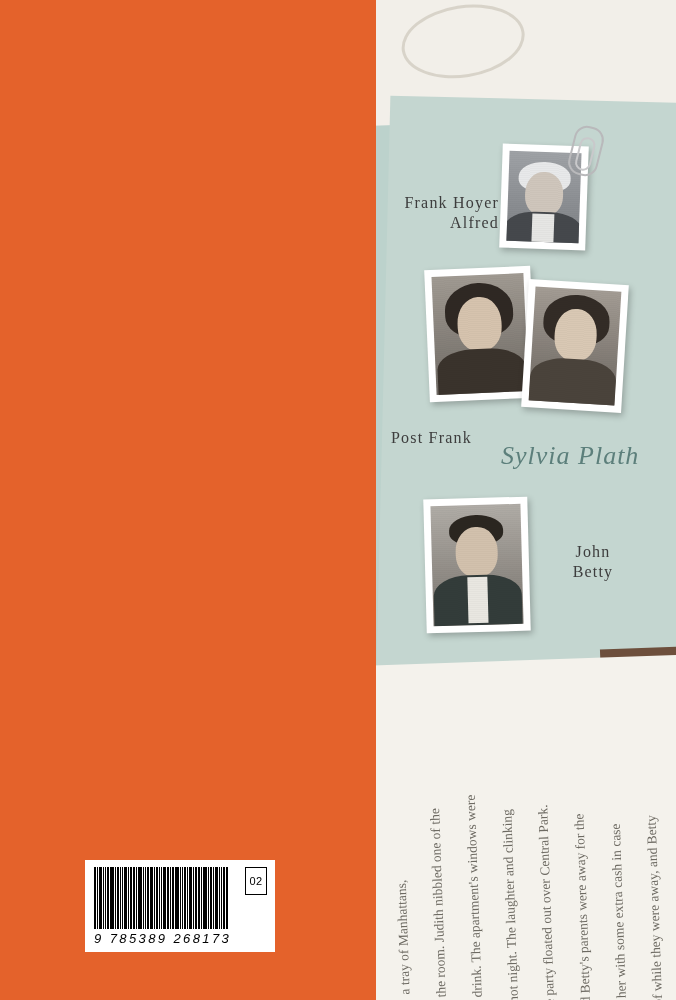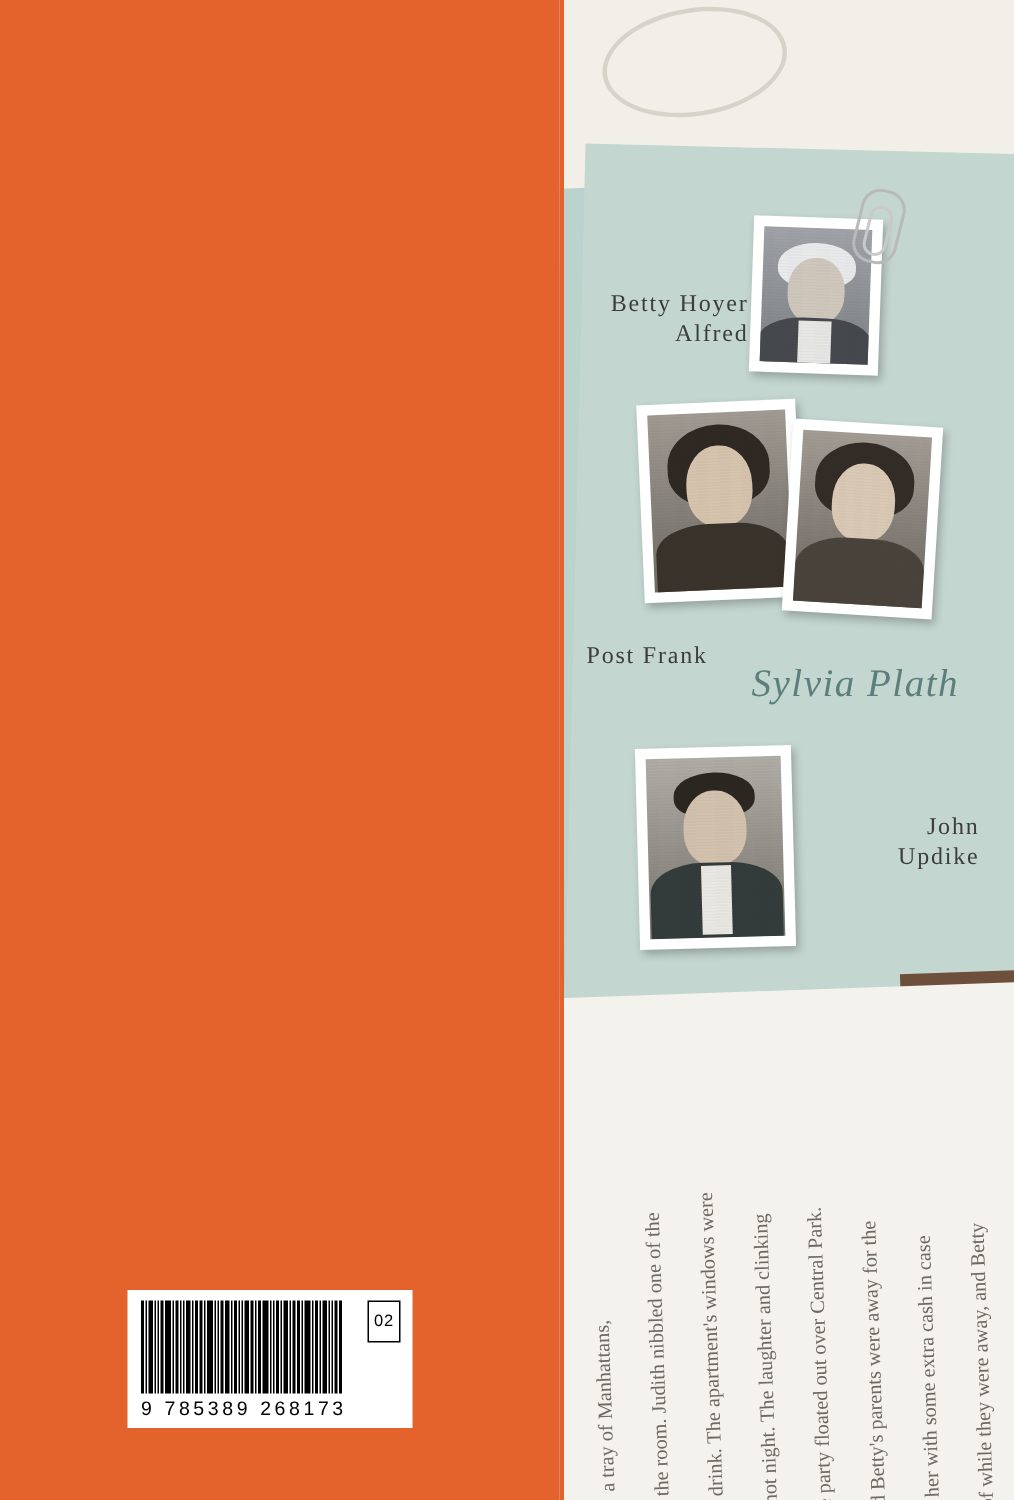--- a/index.html
+++ b/index.html
@@ -104,20 +104,21 @@
   }
   .barcode-number {
     position: absolute;
     left: 9px;
     bottom: 6px;
     width: 172px;
     font-family: "Liberation Sans", sans-serif;
     font-size: 13px;
     letter-spacing: 2.4px;
     color: #000;
+    font-style: italic;
   }
 
   
   .right-area {
     position: absolute;
     left: 373px;
     top: 0;
     width: 303px;
     height: 1000px;
     overflow: hidden;
@@ -310,21 +311,21 @@
     top: 498px;
     width: 104px;
     height: 134px;
     transform: rotate(-1.5deg);
   }
   .p-hersey .img { background: #8b8b86; }
   .lbl-hersey {
     left: 160px;
     top: 542px;
     width: 120px;
-    text-align: right;
+    text-align: center;
   }
 
   
   .face {
     position: absolute;
     left: 50%;
     border-radius: 48% 48% 44% 44%;
     background: #d8c6b4;
     transform: translateX(-50%);
   }
@@ -385,21 +386,21 @@
       <div class="img" style="background:linear-gradient(#9fa2a6,#7c7f83);">
         <span class="hair" style="top:10px; width:52px; height:30px; background:#e8e9ea;"></span>
         <span class="face" style="top:20px; width:38px; height:44px; background:#cfc6bc;"></span>
         <span class="body" style="top:60px; width:76px; height:40px; background:#45484c;"></span>
         <span class="body" style="top:62px; width:22px; height:38px; background:#e6e6e4; border-radius:0;"></span>
         <span class="grain"></span>
       </div>
     </div>
     <div class="clip"></div>
     <div class="photo-label lbl-updike">
-      <span>Betty Hoyer</span><br>
+      <span>Frank Hoyer</span><br>
       <span>Alfred</span>
     </div>
 
     <div class="photo p-anne">
       <div class="img" style="background:linear-gradient(#a09a92,#6f6a64);">
         <span class="hair" style="top:8px; width:68px; height:54px; background:#2f2823;"></span>
         <span class="face" style="top:22px; width:44px; height:54px; background:#d6c3ae;"></span>
         <span class="body" style="top:74px; width:88px; height:48px; background:#3a332c;"></span>
         <span class="grain"></span>
       </div>
@@ -420,21 +421,21 @@
       <div class="img" style="background:linear-gradient(#b0aca6,#79746e);">
         <span class="hair" style="top:10px; width:54px; height:30px; background:#2b2620;"></span>
         <span class="face" style="top:22px; width:42px; height:50px; background:#d2c1ad;"></span>
         <span class="body" style="top:70px; width:88px; height:50px; background:#333c3a;"></span>
         <span class="body" style="top:72px; width:20px; height:46px; background:#e9e7e1; border-radius:0;"></span>
         <span class="grain"></span>
       </div>
     </div>
     <div class="photo-label lbl-hersey">
       <span>John</span><br>
-      <span>Updike</span>
+      <span>Betty</span>
     </div>
 
   </div>
 
   <div class="orange-panel"></div>
 
   <div class="blurb">
     <p>За каждой книгой, которую вы когда-либо держали в руках, стоит редактор — человек, поверивший в это произведение. Приоткрывая кулисы издательского мира, Сара Б. Франклин знакомит читателей с Джудит Джонс — легендой книгоиздания, открывшей для всего мира Анну Франк, Сильвию Плат и Джулию Чайлд. Джонс проработала более 50 лет в издательстве Alfred A. Knopf, проделав долгий путь от ассистентки до главного редактора. В XX веке она смогла добиться успеха в книжной индустрии, считавшейся мужской. Перед вами история блестящей карьеры Джудит Джонс — и шедевров литературы, которым она помогла увидеть свет.</p>
     <p><span class="author-name">Сара Б. Франклин</span><span> — историк, профессор Нью-Йоркского университета, журналистка. Специалистка по устной истории, а также по истории кулинарии. Автор материалов для The New York Times, The Washington Post, The Nation и других авторитетных изданий.</span></p>
   </div>

